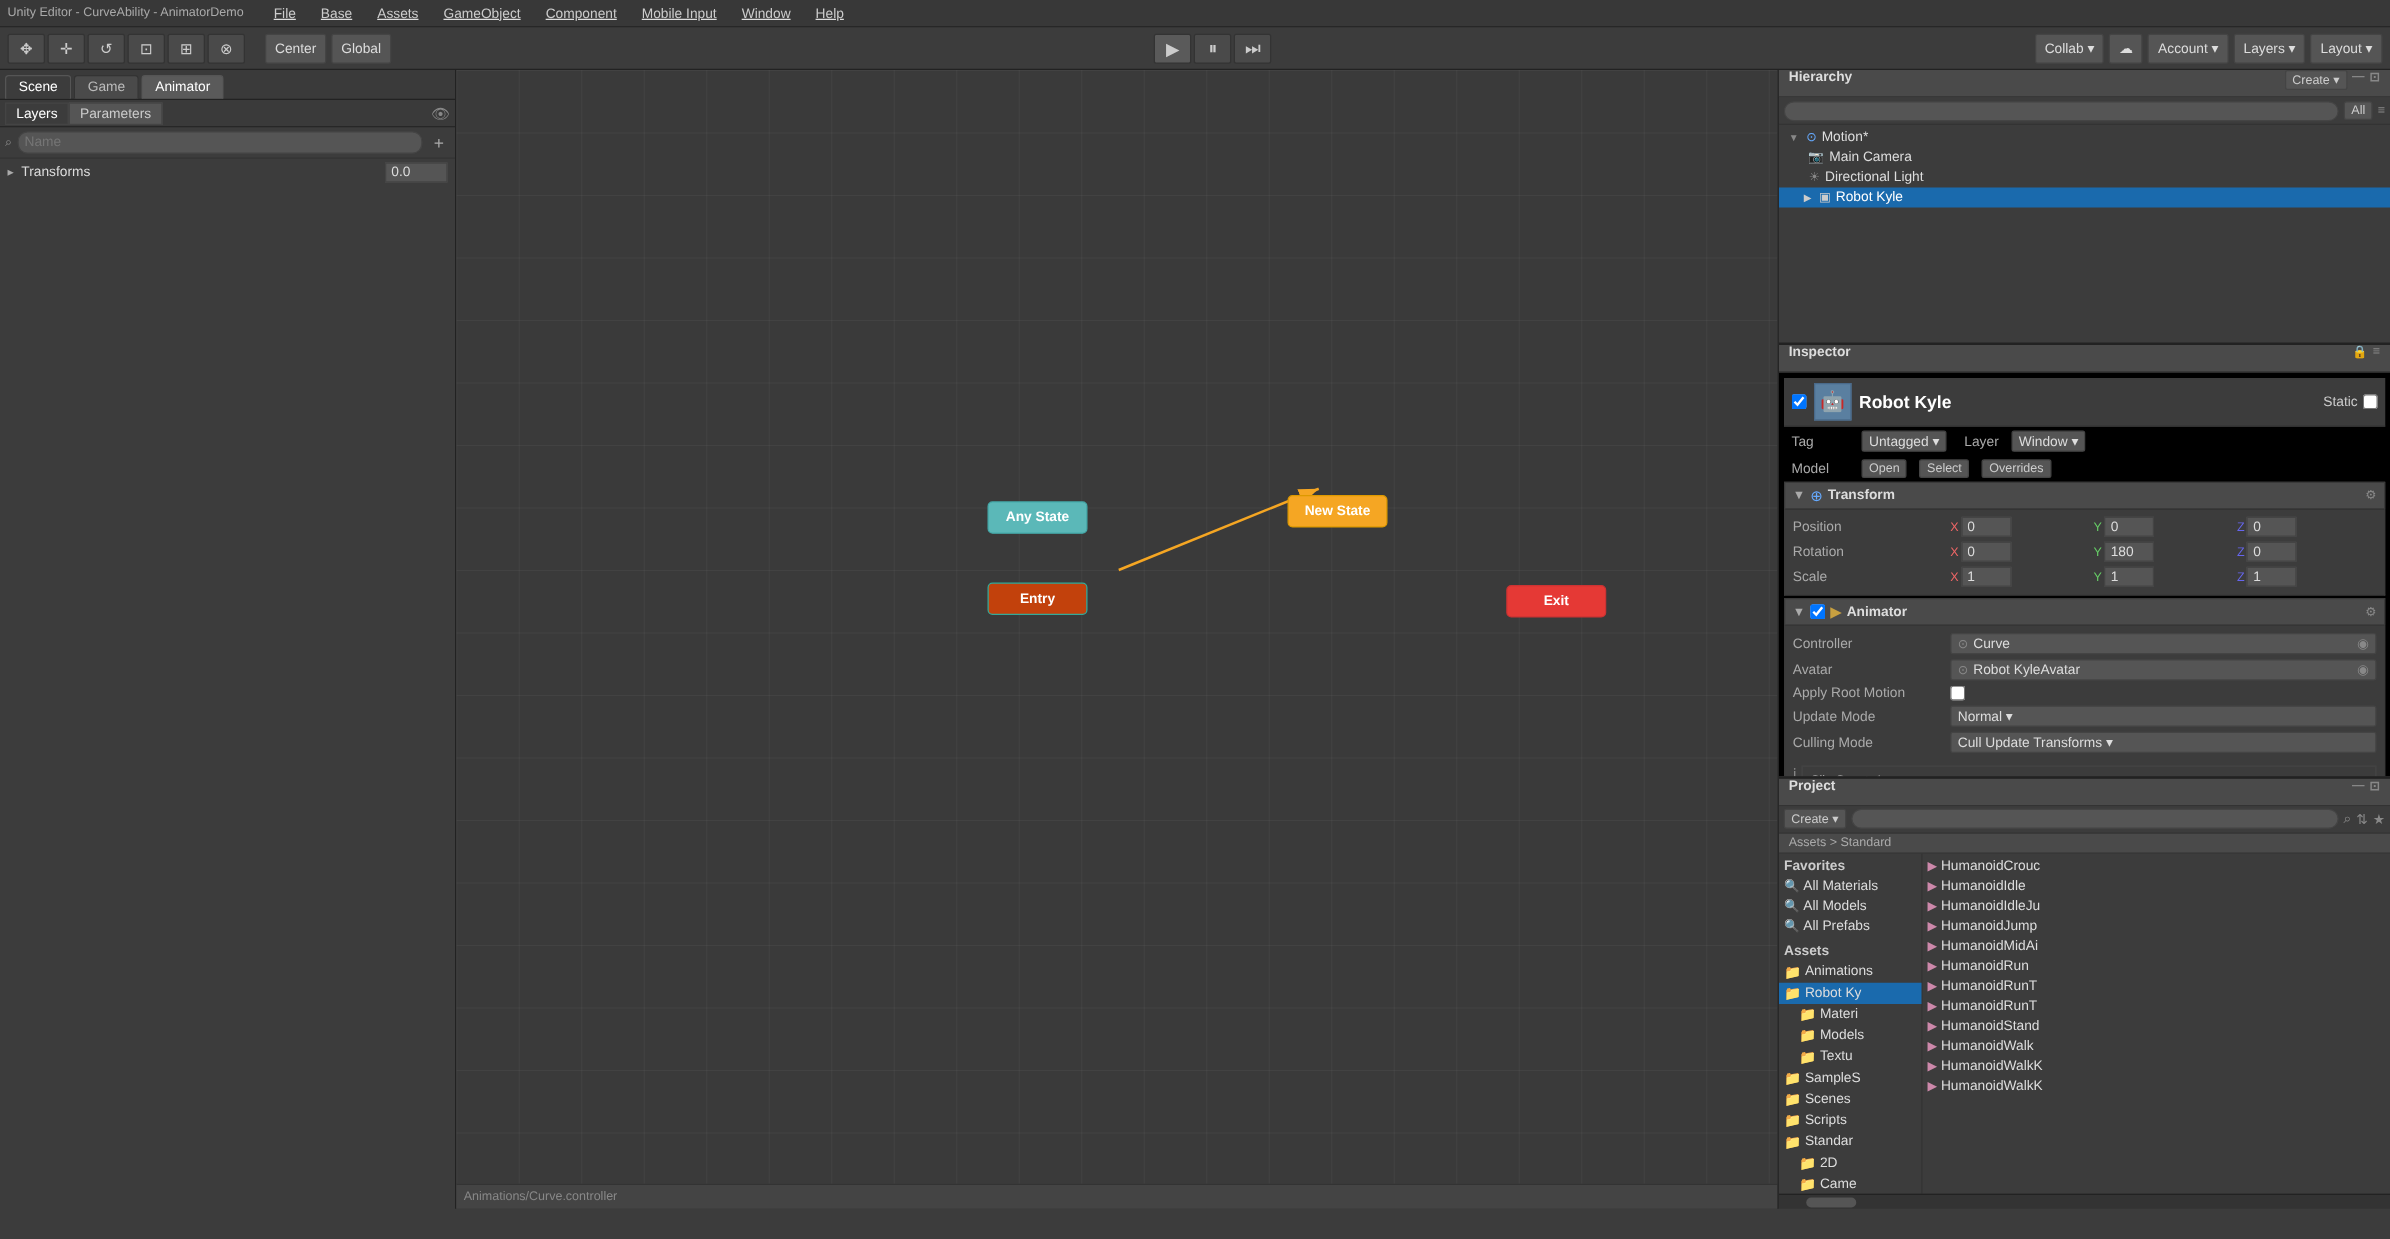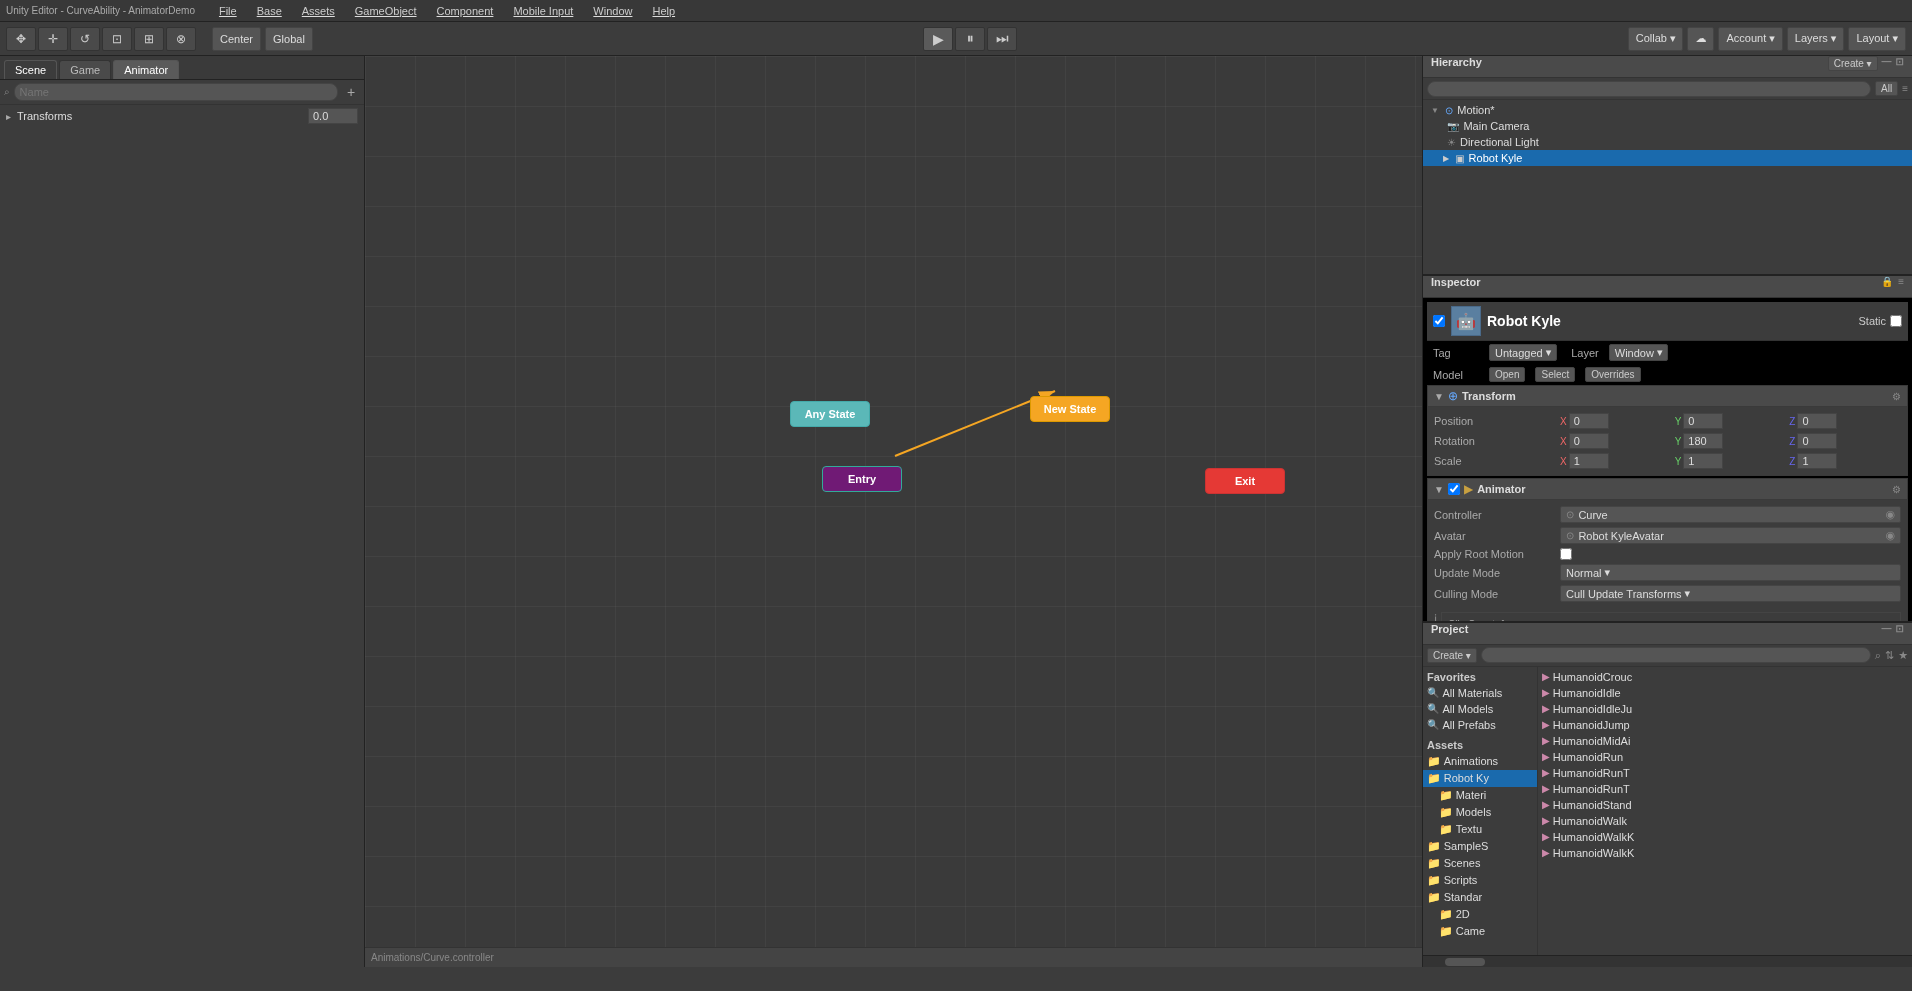--- a/index.html
+++ b/index.html
@@ -250,21 +250,21 @@
       position: absolute;
       border-radius: 4px;
       padding: 6px 12px;
       font-size: 11px;
       font-weight: bold;
       text-align: center;
       cursor: pointer;
       min-width: 80px;
     }
     .state-any { background: #5bb8b8; color: #fff; border: 1px solid #4aa; }
-    .state-entry { background: #701a75; color: #fff; border: 1px solid #3a9; margin-left: 32px; }
+    .state-entry { background: #c2410c; color: #fff; border: 1px solid #3a9; }
     .state-exit { background: #e53935; color: #fff; border: 1px solid #c33; }
     .state-new { background: #f5a623; color: #fff; border: 1px solid #d90; }
     .graph-footer {
       background: #444;
       height: 20px;
       display: flex;
       align-items: center;
       padding: 0 6px;
       font-size: 10px;
       color: #888;
@@ -620,20 +620,29 @@
 <div class="main-layout">
 
   <div class="left-panel">
 
     <div class="tab-row" style="background:#3a3a3a;padding:0 4px;border-bottom:1px solid #222;">
       <div class="tab active">Scene</div>
       <div class="tab">Game</div>
       <div class="tab active" style="background:#5a5a5a;color:#fff;">Animator</div>
     </div>
 
+    <div class="panel-header">
+      <div class="sub-tabs">
+        <div class="sub-tab active">Layers</div>
+        <div class="sub-tab">Parameters</div>
+      </div>
+      <div style="margin-left:auto;">
+        <span style="color:#888;font-size:12px;cursor:pointer;">👁</span>
+      </div>
+    </div>
 
     <div class="search-row">
       <span style="color:#888;font-size:10px;">⌕</span>
       <input class="search-input" type="text" placeholder="Name" style="">
       <button class="plus-btn">+</button>
     </div>
 
     <div class="param-row">
       <span class="arrow">▸</span>
       <span class="param-name">Transforms</span>
@@ -900,20 +909,23 @@
         <span style="color:#888;font-size:10px;cursor:pointer;">—</span>
         <span style="color:#888;font-size:10px;cursor:pointer;">⊡</span>
       </div>
     </div>
     <div class="project-toolbar">
       <button class="small-btn">Create ▾</button>
       <input class="project-search" type="text" style="">
       <span style="color:#888;font-size:11px;cursor:pointer;">⌕</span>
       <span style="color:#888;font-size:11px;cursor:pointer;">⇅</span>
       <span style="color:#888;font-size:11px;cursor:pointer;">★</span>
+    </div>
+    <div style="background:#4a4a4a;padding:2px 8px;font-size:10px;color:#aaa;border-bottom:1px solid #333;">
+      Assets &gt; Standard
     </div>
     <div class="project-content">
       <div class="project-left">
         <div style="padding:2px 4px;font-size:11px;font-weight:bold;color:#ccc;">Favorites</div>
         <div class="proj-folder">
           <span class="search-icon-small">🔍</span>
           <span>All Materials</span>
         </div>
         <div class="proj-folder">
           <span class="search-icon-small">🔍</span>

